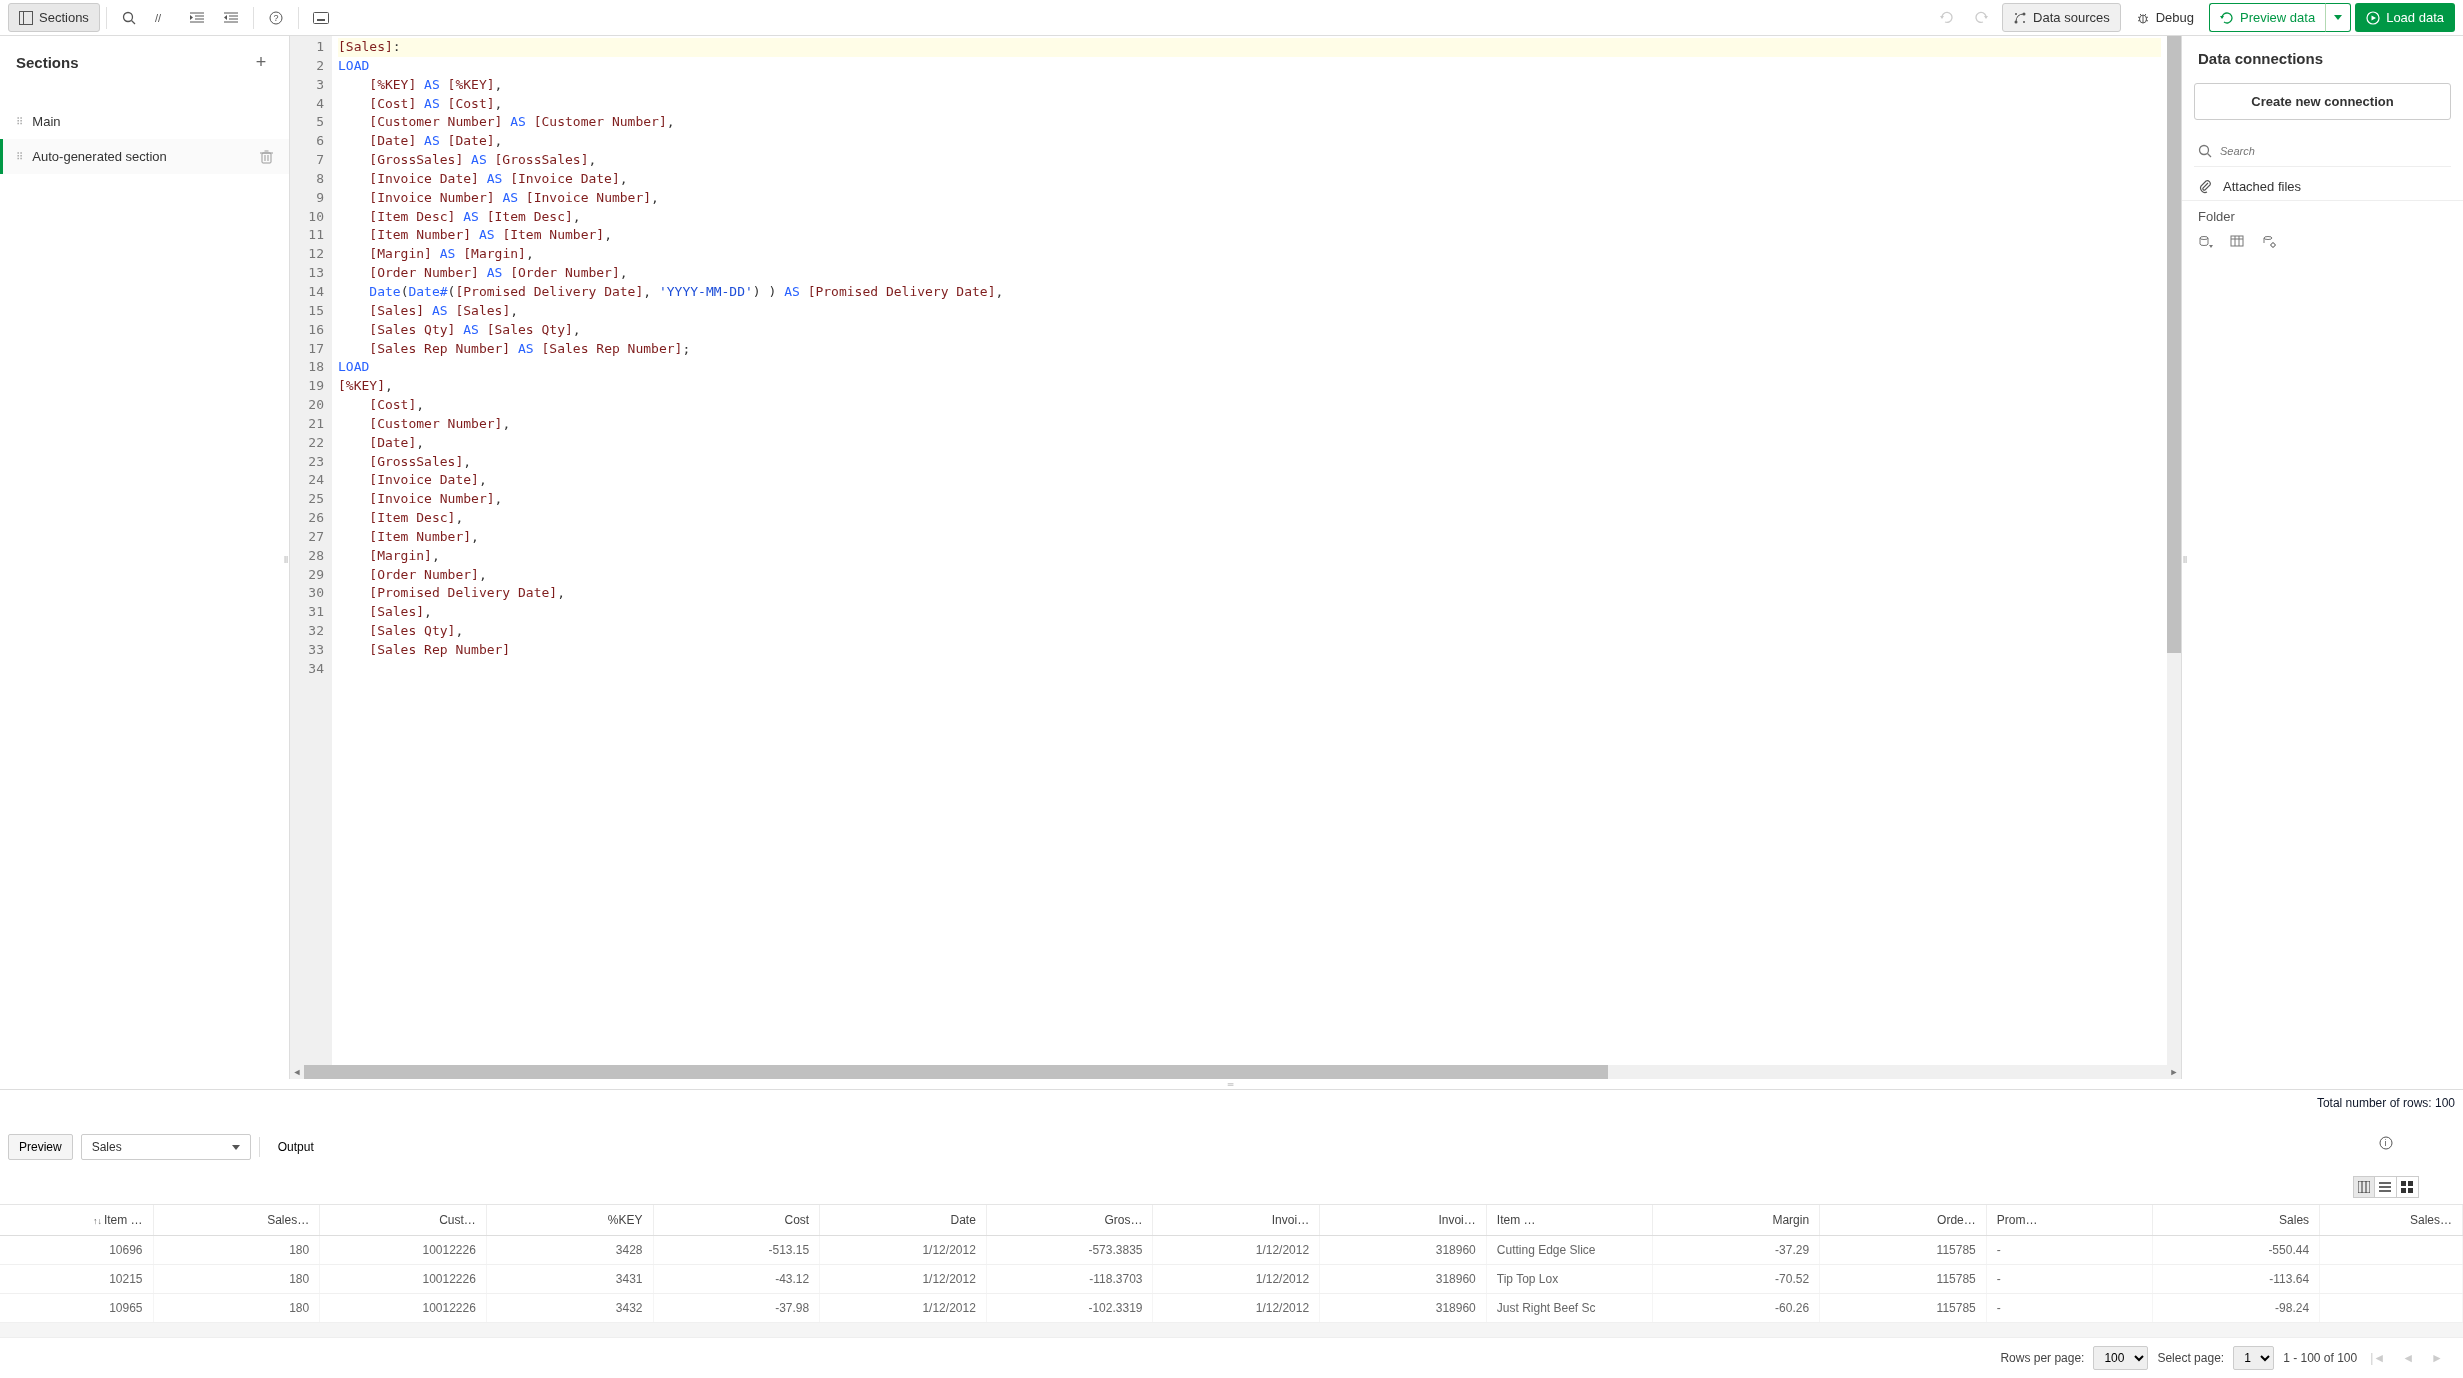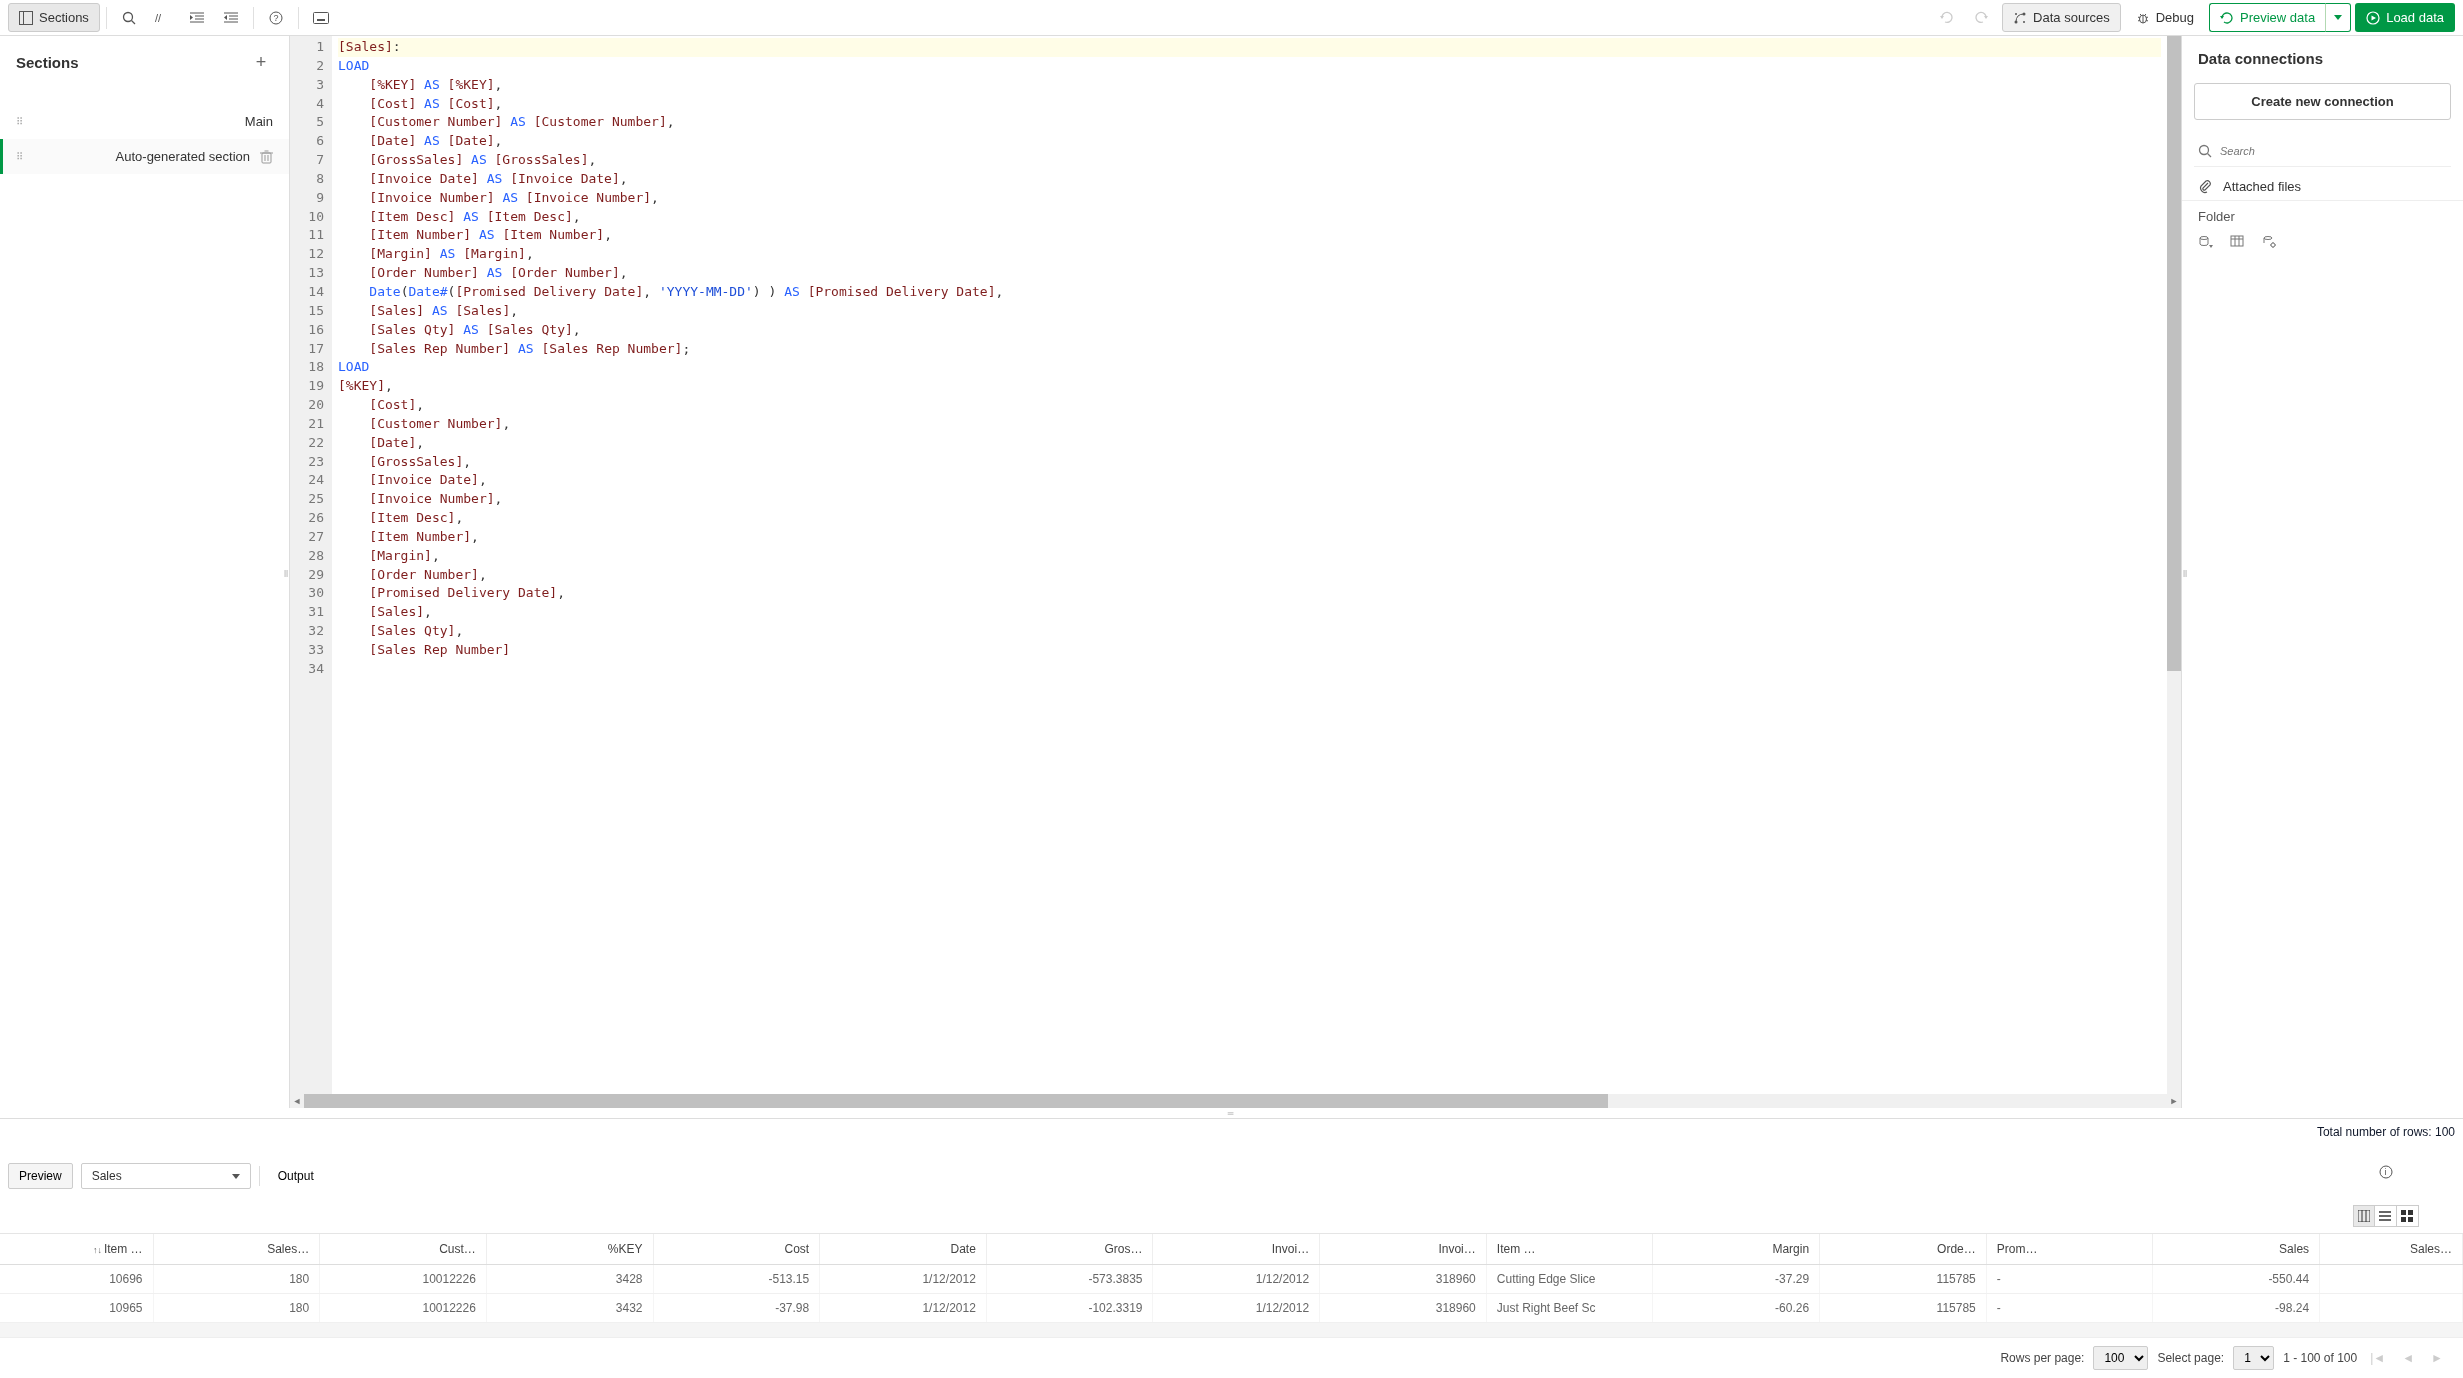--- a/index.html
+++ b/index.html
@@ -26,21 +26,21 @@
 
 .sidebar-left { width: 290px; border-right: 1px solid #ddd; display: flex; flex-direction: column; background: #fff; }
 .sidebar-header { display: flex; align-items: center; justify-content: space-between; padding: 14px 16px 10px; }
 .sidebar-title { font-size: 15px; font-weight: 600; }
 .plus-btn { font-size: 18px; color: #666; cursor: pointer; width: 24px; height: 24px; display: flex; align-items: center; justify-content: center; border-radius: 3px; }
 .section-list { padding-top: 20px; }
 .section-item { display: flex; align-items: center; gap: 10px; padding: 10px 16px; cursor: pointer; position: relative; }
 .section-item.selected { background: #fafafa; }
 .section-item.selected::before { content: ''; position: absolute; left: 0; top: 0; bottom: 0; width: 3px; background: #009845; }
 .drag-handle { color: #aaa; font-size: 10px; letter-spacing: -1px; }
-.section-name { flex: 1; font-size: 13px; text-align: right; }
+.section-name { flex: 1; font-size: 13px; }
 .trash-icon { color: #999; cursor: pointer; }
 
 
 .editor-wrap { flex: 1; display: flex; flex-direction: column; min-width: 0; position: relative; }
 .editor { flex: 1; display: flex; overflow: auto; font-family: 'Consolas', 'Monaco', monospace; font-size: 13px; line-height: 1.45; background: #fff; }
 .gutter { background: #f0f0f0; color: #777; text-align: right; padding: 2px 8px; user-select: none; min-width: 42px; }
 .gutter-line { height: 18.85px; }
 .code { padding: 2px 6px; flex: 1; white-space: pre; }
 .code-line { height: 18.85px; }
 .code-line.hl { background: #fffde7; }
@@ -428,20 +428,37 @@
               <td>1/12/2012</td>
               <td>318960</td>
               <td class="left">Cutting Edge Slice</td>
               <td>-37.29</td>
               <td>115785</td>
               <td class="left">-</td>
               <td>-550.44</td>
               <td></td>
             </tr>
             <tr>
+              <td>10215</td>
+              <td>180</td>
+              <td>10012226</td>
+              <td>3431</td>
+              <td>-43.12</td>
+              <td>1/12/2012</td>
+              <td>-118.3703</td>
+              <td>1/12/2012</td>
+              <td>318960</td>
+              <td class="left">Tip Top Lox</td>
+              <td>-70.52</td>
+              <td>115785</td>
+              <td class="left">-</td>
+              <td>-113.64</td>
+              <td></td>
+            </tr>
+            <tr>
               <td>10965</td>
               <td>180</td>
               <td>10012226</td>
               <td>3432</td>
               <td>-37.98</td>
               <td>1/12/2012</td>
               <td>-102.3319</td>
               <td>1/12/2012</td>
               <td>318960</td>
               <td class="left">Just Right Beef Sc</td>

